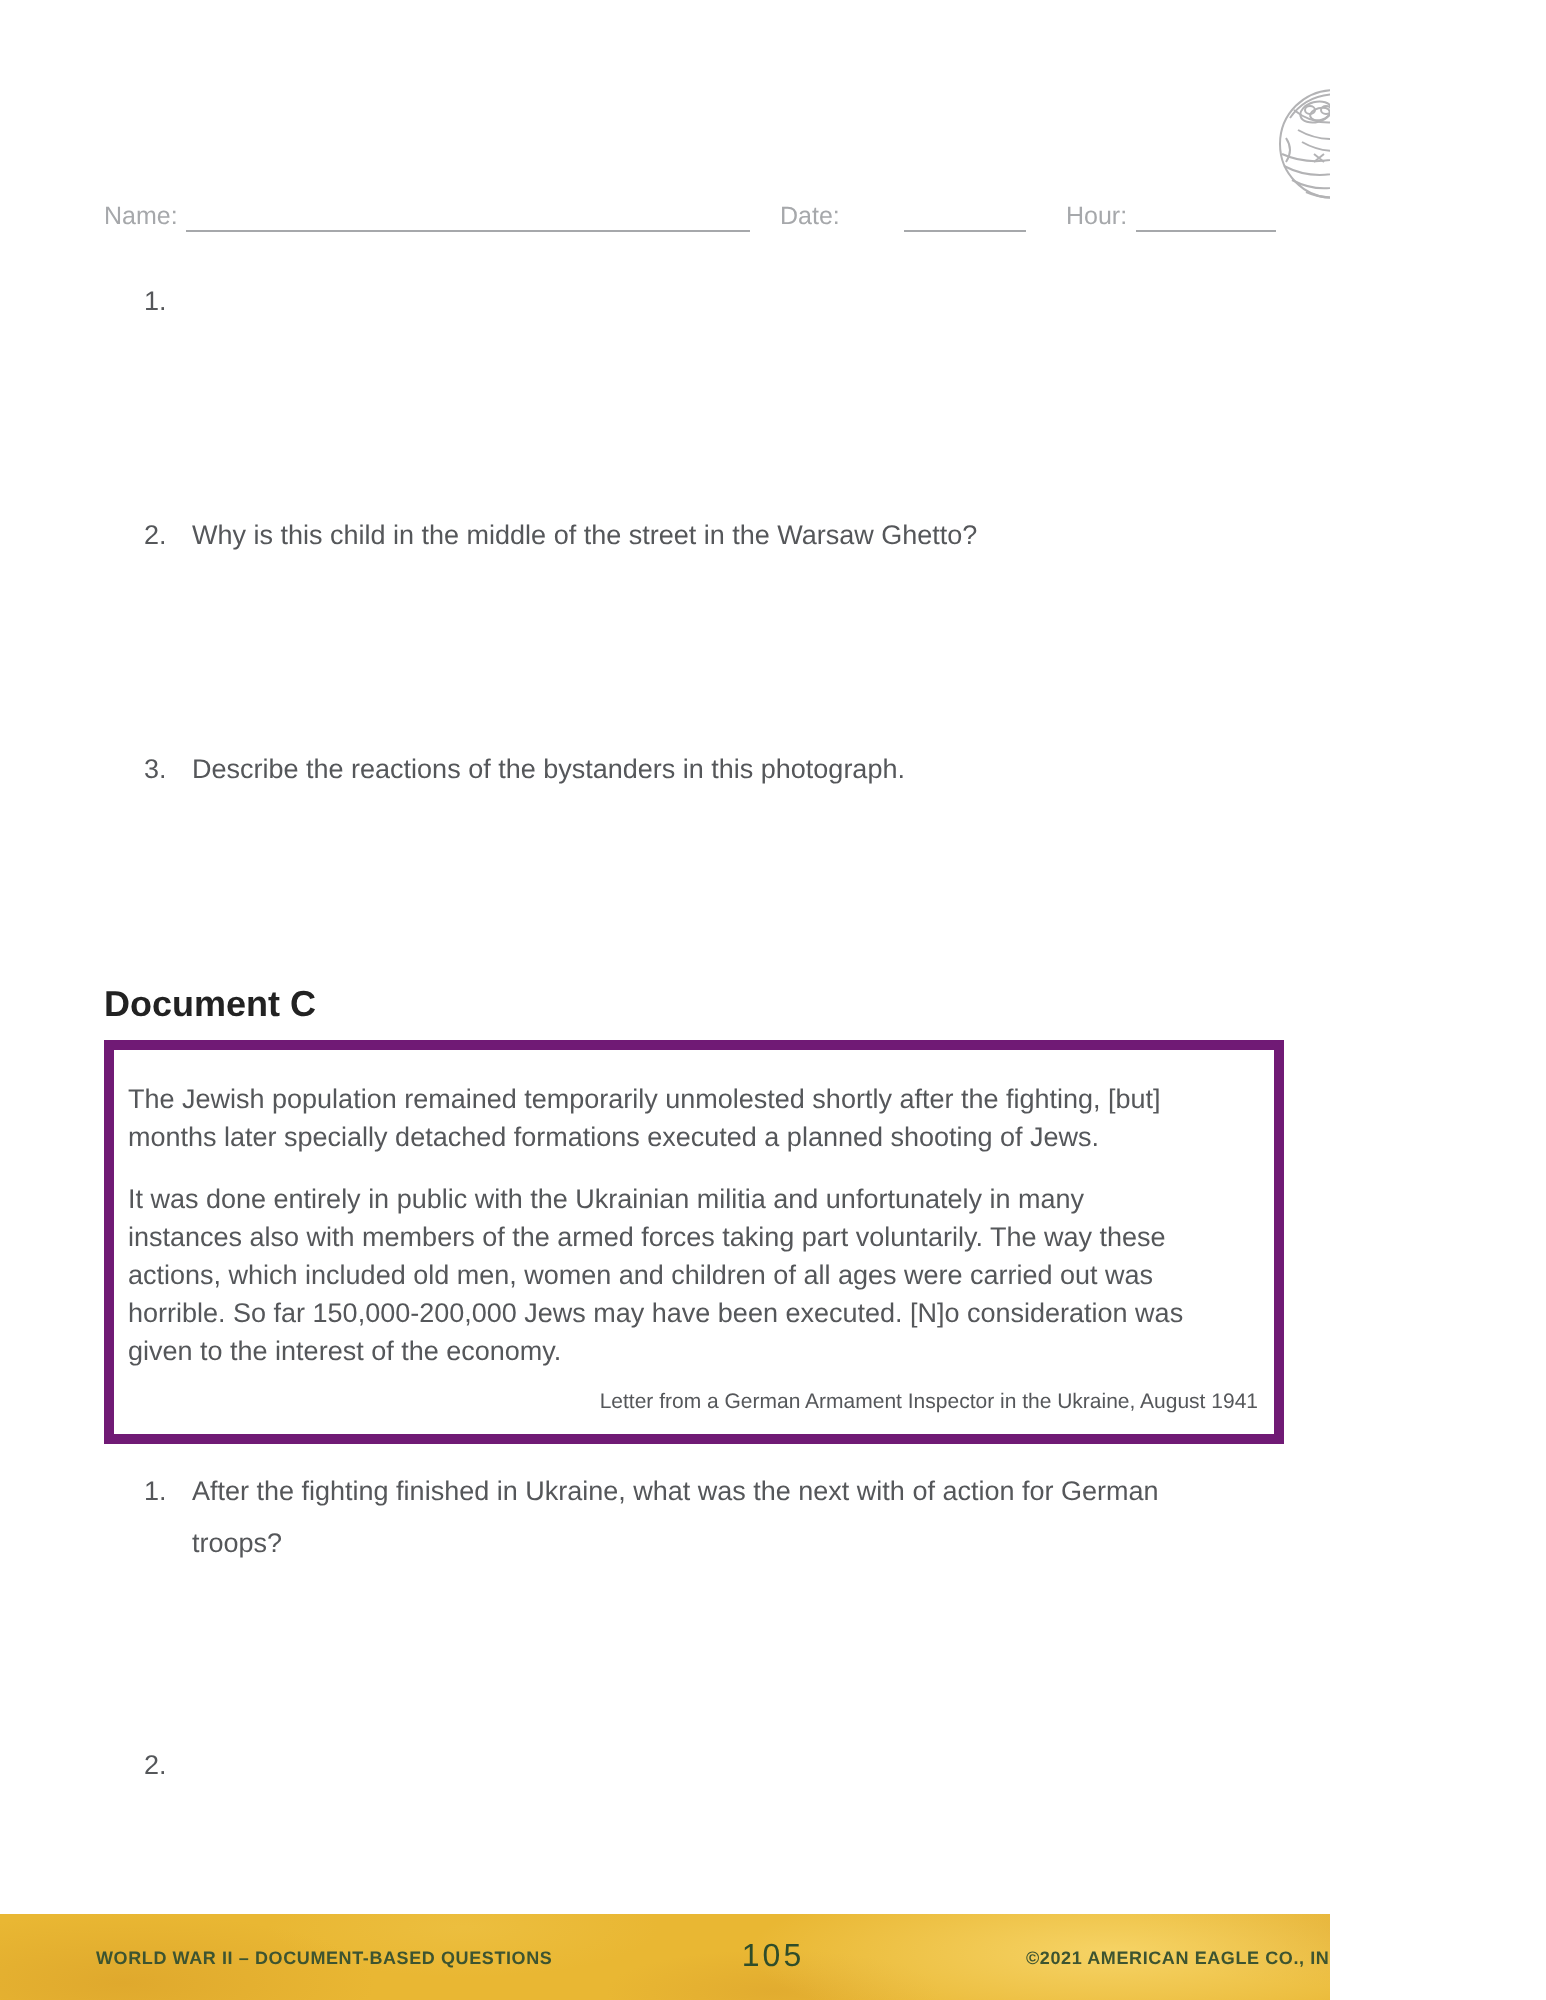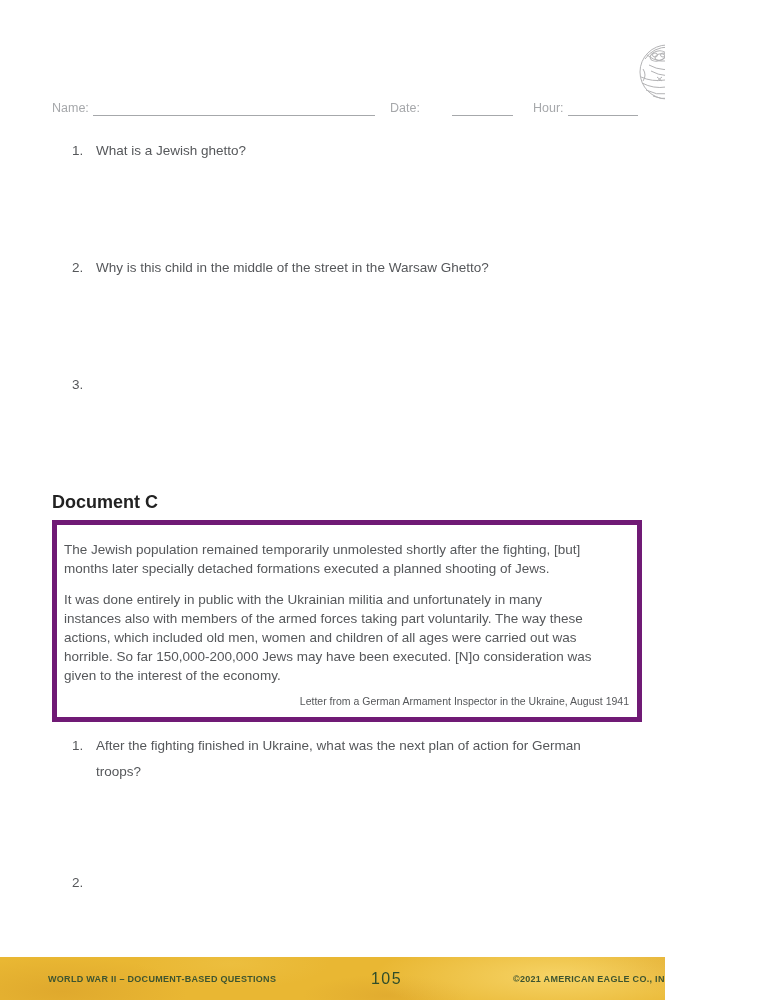--- a/index.html
+++ b/index.html
@@ -94,45 +94,45 @@
       <span class="line"></span>
     </div>
     <div class="field f-hour">
       <span class="lbl">Hour:</span>
       <span class="line"></span>
     </div>
   </div>
 
   <div class="q q1">
     <span class="q-num">1.</span>
-    <span class="q-text">What is a Jewish ghetto?</span>
   </div>
   <div class="q q2">
     <span class="q-num">2.</span>
     <span class="q-text">Why is this child in the middle of the street in the Warsaw Ghetto?</span>
   </div>
   <div class="q q3">
     <span class="q-num">3.</span>
+    <span class="q-text">Describe the reactions of the bystanders in this photograph.</span>
   </div>
 
   <div class="doc-heading">Document C</div>
   <div class="doc-box">
     <p>The Jewish population remained temporarily unmolested shortly after the fighting, [but]
 months later specially detached formations executed a planned shooting of Jews.</p>
     <p>It was done entirely in public with the Ukrainian militia and unfortunately in many
 instances also with members of the armed forces taking part voluntarily. The way these
 actions, which included old men, women and children of all ages were carried out was
 horrible. So far 150,000-200,000 Jews may have been executed. [N]o consideration was
 given to the interest of the economy.</p>
     <div class="doc-attrib">Letter from a German Armament Inspector in the Ukraine, August 1941</div>
   </div>
 
   <div class="q q4">
     <span class="q-num">1.</span>
-    <span class="q-text">After the fighting finished in Ukraine, what was the next plan of action for German
+    <span class="q-text">After the fighting finished in Ukraine, what was the next with of action for German
 troops?</span>
   </div>
   <div class="q q5">
     <span class="q-num">2.</span>
   </div>
 
   <div class="footer">
     <div class="footer-page">105</div>
     <div class="footer-left">WORLD WAR II – DOCUMENT-BASED QUESTIONS</div>
     <div class="footer-right">©2021 AMERICAN EAGLE CO., INC.</div>

